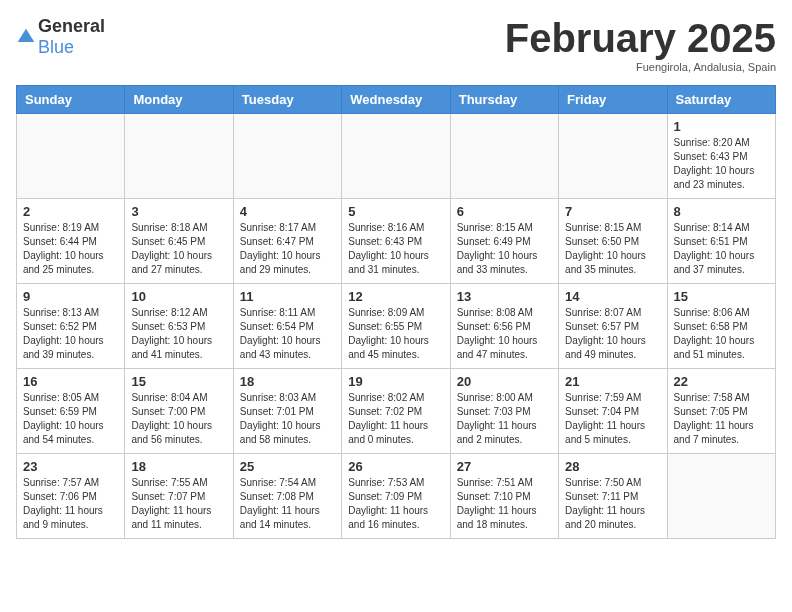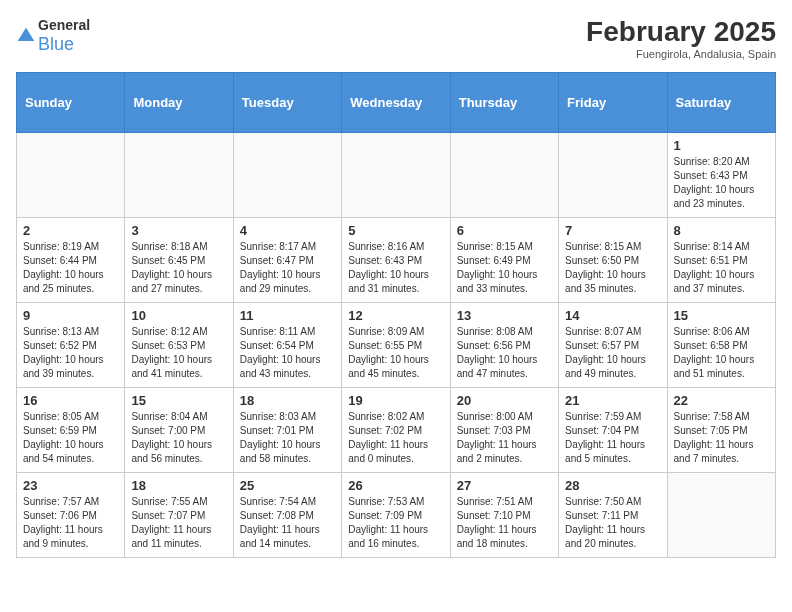--- a/index.html
+++ b/index.html
@@ -14,56 +14,56 @@
       display: flex;
       justify-content: space-between;
       align-items: flex-start;
       margin-bottom: 12px;
     }
     .logo {
       display: flex;
       align-items: center;
     }
     .logo-text-general {
-      font-size: 14px;
+      font-size: 18px;
       font-weight: bold;
       color: #333;
     }
     .logo-text-blue {
       font-size: 18px;
       font-weight: normal;
       color: #4a90d9;
     }
     .logo-icon {
       width: 20px;
       height: 20px;
       margin-right: 2px;
     }
     .title-block {
       text-align: right;
     }
     .month-title {
-      font-size: 28px;
+      font-size: 40px;
       font-weight: bold;
       color: #333;
     }
     .location-title {
       font-size: 11px;
       color: #555;
     }
     .calendar {
       width: 100%;
       border-collapse: collapse;
       border: 1px solid #ccc;
     }
     .calendar th {
       background-color: #4a90d9;
       color: #fff;
       text-align: left;
-      padding: 22px 8px;
+      padding: 6px 8px;
       font-size: 13px;
       border: 1px solid #3a7fc9;
     }
     .calendar td {
       border: 1px solid #ccc;
       vertical-align: top;
       padding: 5px 6px;
       width: calc(100% / 7);
       height: 85px;
       font-size: 11px;

